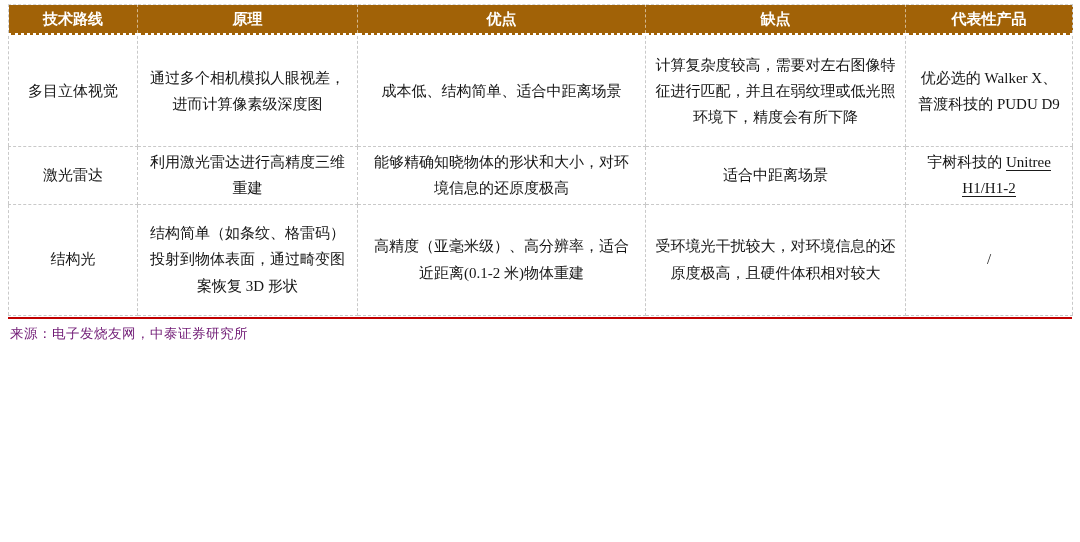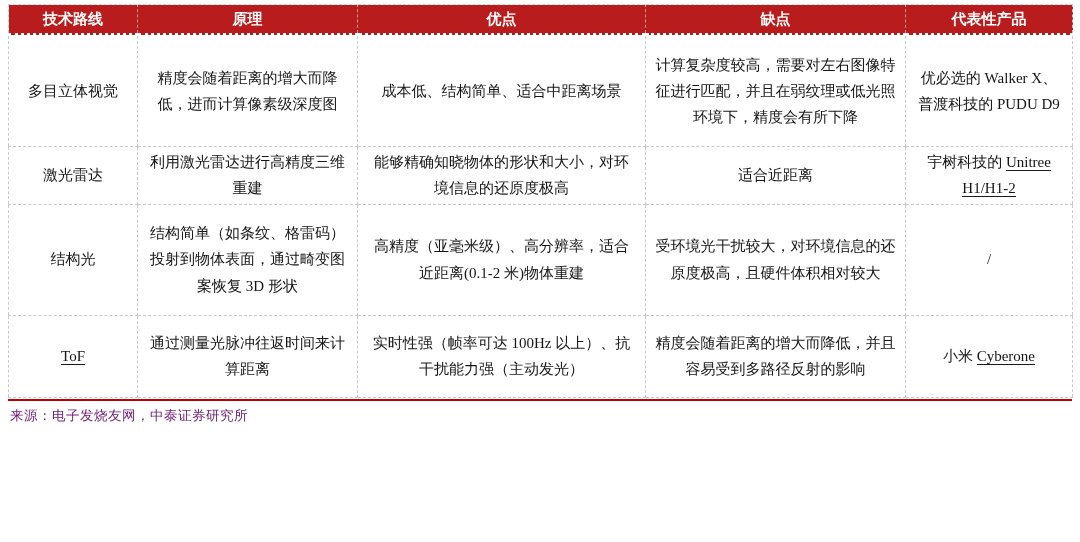--- a/index.html
+++ b/index.html
@@ -16,21 +16,21 @@
     padding:2px 0 7px 2px;
   }
 
   table.cmp {
     width:1064px; table-layout:fixed; border-collapse:collapse;
     border-left:1px dashed #c9c9c9;
     border-right:1px dashed #c9c9c9;
     border-top:1px dashed #d6d6d6;
   }
   thead th {
-    background:#b91c1c; color:#ffffff;
+    background:#a16207; color:#ffffff;
     font-size:15px; font-weight:bold;
     height:26px; padding:1px 4px;
     border-right:1px dashed rgba(255,255,255,0.55);
     border-bottom:3px dotted #ffffff;
   }
   thead th:last-child { border-right:none; }
 
   tbody td {
     font-size:15px; color:#151515;
     text-align:center; vertical-align:middle;
@@ -81,44 +81,37 @@
           <th>技术路线</th>
           <th>原理</th>
           <th>优点</th>
           <th>缺点</th>
           <th>代表性产品</th>
         </tr>
     </thead>
     <tbody>
         <tr>
           <td>多目立体视觉</td>
-          <td>精度会随着距离的增大而降低，进而计算像素级深度图</td>
+          <td>通过多个相机模拟人眼视差，进而计算像素级深度图</td>
           <td>成本低、结构简单、适合中距离场景</td>
           <td>计算复杂度较高，需要对左右图像特征进行匹配，并且在弱纹理或低光照环境下，精度会有所下降</td>
           <td>优必选的 Walker X、普渡科技的 PUDU D9</td>
         </tr>
         <tr>
           <td>激光雷达</td>
           <td>利用激光雷达进行高精度三维重建</td>
           <td>能够精确知晓物体的形状和大小，对环境信息的还原度极高</td>
-          <td>适合近距离</td>
+          <td>适合中距离场景</td>
           <td>宇树科技的 <span class="u"><span class="wavy">Unitree</span> H1/H1-2</span></td>
         </tr>
         <tr>
           <td>结构光</td>
           <td>结构简单（如条纹、格雷码）投射到物体表面，通过畸变图案恢复 3D 形状</td>
           <td>高精度（亚毫米级）、高分辨率，适合近距离(0.1-2 米)物体重建</td>
           <td>受环境光干扰较大，对环境信息的还原度极高，且硬件体积相对较大</td>
           <td>/</td>
         </tr>
-        <tr>
-          <td><span class="u"><span class="wavy">ToF</span></span></td>
-          <td>通过测量光脉冲往返时间来计算距离</td>
-          <td>实时性强（帧率可达 100Hz 以上）、抗干扰能力强（主动发光）</td>
-          <td>精度会随着距离的增大而降低，并且容易受到多路径反射的影响</td>
-          <td>小米 <span class="u"><span class="wavy">Cyberone</span></span></td>
-        </tr>
       </tbody>
   </table>
 
   <div class="red-rule"></div>
   <div class="source">来源：电子发烧友网，中泰证券研究所</div>
 </div>
 
 </body></html>

